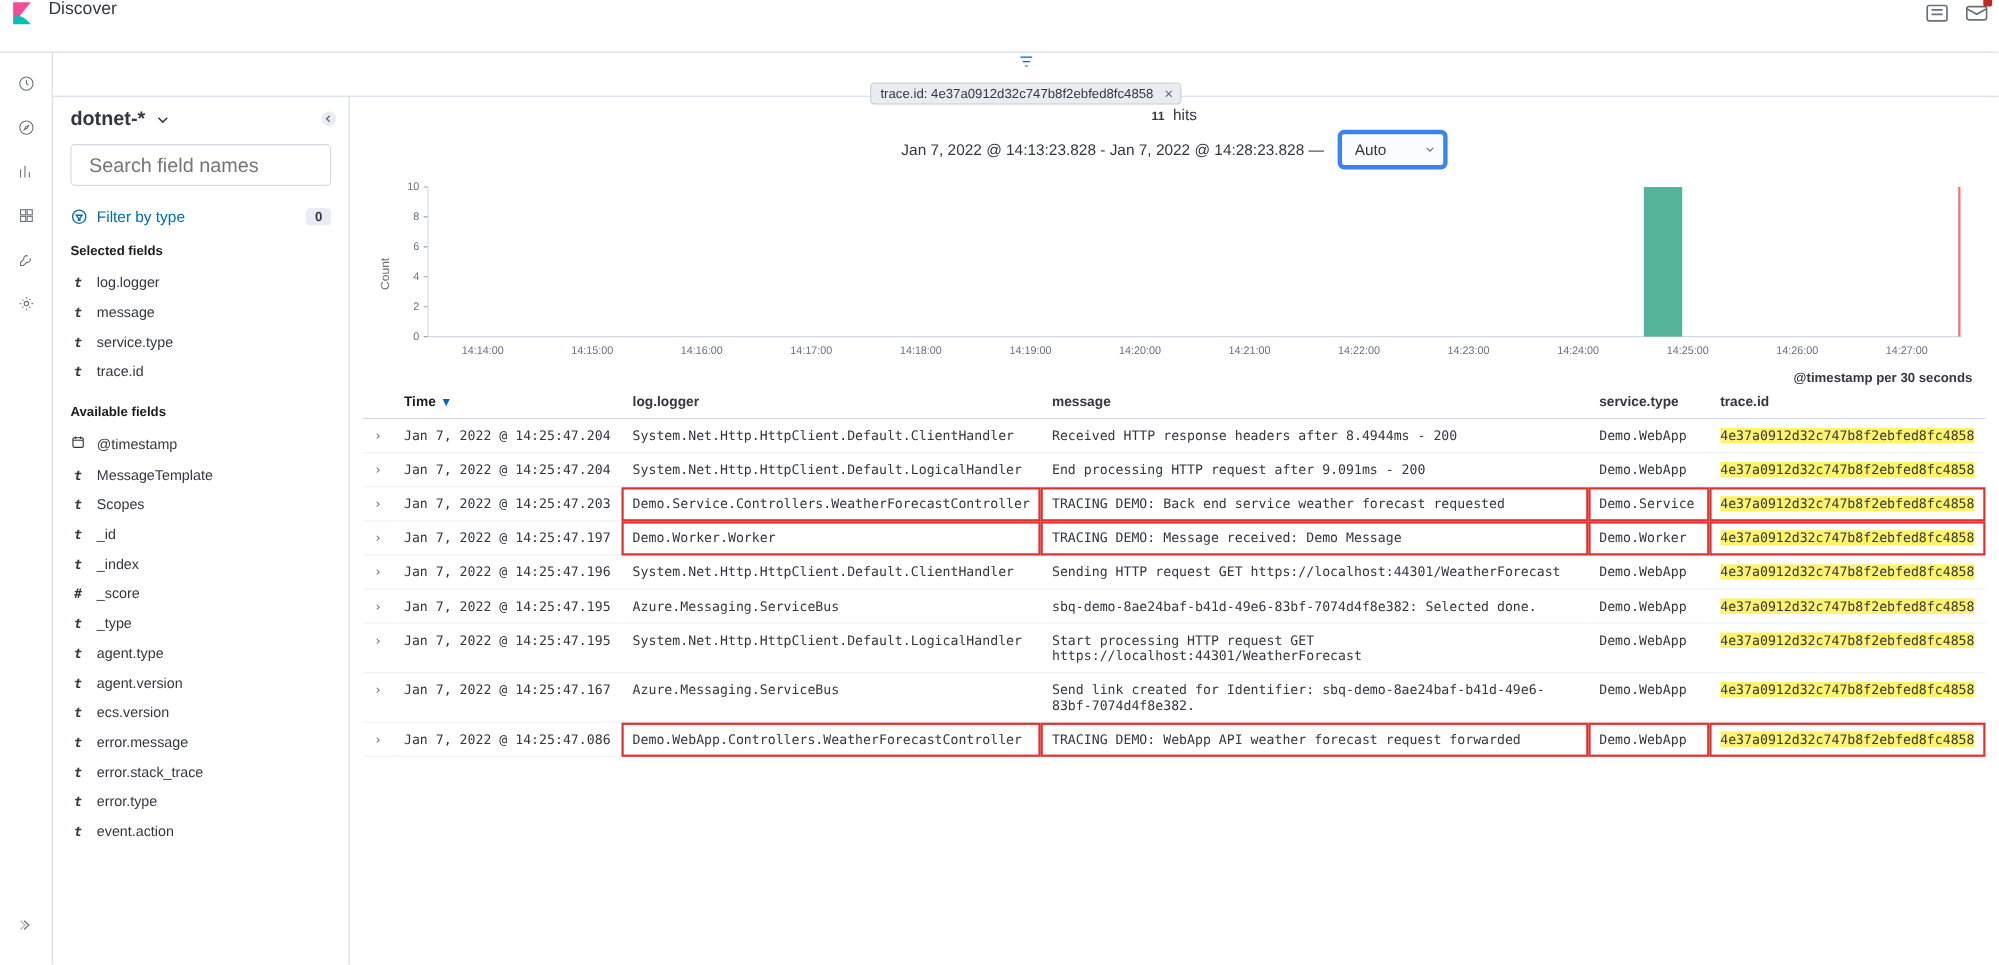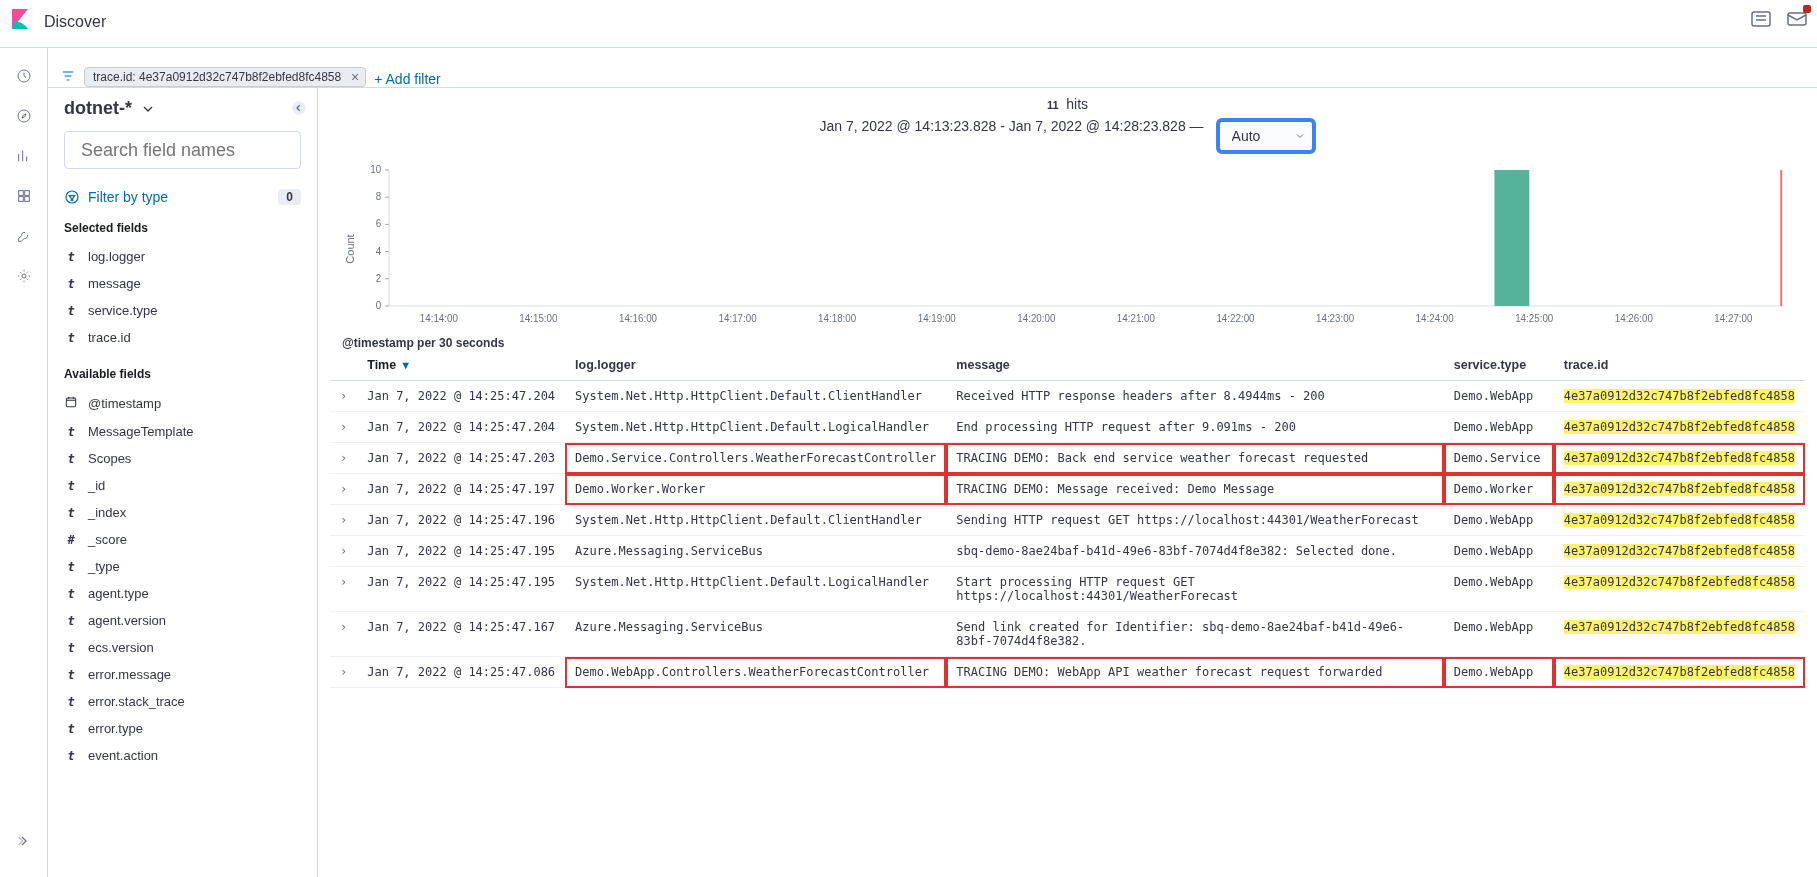--- a/index.html
+++ b/index.html
@@ -1,33 +1,33 @@
 <!DOCTYPE html>
 <html><head>
 <meta charset="utf-8">
 <style>
 * { box-sizing: border-box; margin: 0; padding: 0; }
 body { font-family: -apple-system, BlinkMacSystemFont, 'Segoe UI', Helvetica, Arial, sans-serif; font-size: 14px; color: #343741; background: #fff; overflow: hidden; }
 
-.top-bar { height: 48px; border-bottom: 1px solid #d3dae6; display: flex; align-items: flex-end; padding: 16px 8px; position: relative; }
+.top-bar { height: 48px; border-bottom: 1px solid #d3dae6; display: flex; align-items: flex-start; padding: 0 8px; position: relative; }
 .logo { width: 24px; height: 24px; display: flex; align-items: center; justify-content: center; margin-right: 12px; }
 .page-title { font-size: 16px; font-weight: 400; color: #343741; }
 .top-right { margin-left: auto; display: flex; gap: 12px; align-items: center; }
 .top-icon { width: 24px; height: 24px; display: flex; align-items: center; justify-content: center; cursor: pointer; color: #69707d; }
 .mail-badge { position: relative; }
 .mail-badge::after { content: ""; position: absolute; top: -2px; right: -2px; width: 8px; height: 8px; background: #bd271e; border-radius: 2px; }
 
 .layout { display: flex; height: calc(100vh - 48px); }
 
 .left-nav { width: 48px; border-right: 1px solid #d3dae6; display: flex; flex-direction: column; align-items: center; padding-top: 12px; position: relative; }
 .nav-icon { width: 32px; height: 32px; display: flex; align-items: center; justify-content: center; margin-bottom: 8px; color: #69707d; cursor: pointer; border-radius: 4px; }
 .nav-icon svg { width: 16px; height: 16px; }
 .nav-collapse { position: absolute; bottom: 12px; }
 
-.filter-bar { height: 40px; border-bottom: 1px solid #d3dae6; display: flex; align-items: flex-end; padding: 0 12px; gap: 8px; }
+.filter-bar { height: 40px; border-bottom: 1px solid #d3dae6; display: flex; align-items: center; padding: 0 12px; gap: 8px; flex-direction: column; }
 .filter-settings { color: #006bb4; cursor: pointer; }
 .filter-settings svg { width: 16px; height: 16px; }
 .filter-pill { background: #e9edf3; border: 1px solid #c9cbcd; border-radius: 4px; padding: 2px 24px 2px 8px; font-size: 12px; color: #343741; position: relative; cursor: pointer; }
 .filter-pill-close { position: absolute; right: 6px; top: 50%; transform: translateY(-50%); cursor: pointer; font-size: 14px; color: #69707d; }
 .add-filter { color: #006bb4; font-size: 14px; cursor: pointer; }
 
 .side-panel { width: 270px; border-right: 1px solid #d3dae6; padding: 10px 16px; overflow-y: auto; position: relative; }
 .index-row { display: flex; align-items: center; gap: 8px; font-size: 18px; font-weight: 700; margin-bottom: 12px; }
 .index-row svg { width: 16px; height: 16px; }
 .collapse-toggle { position: absolute; right: 10px; top: 12px; color: #98a2b3; cursor: pointer; }
@@ -45,31 +45,31 @@
 .field-list { list-style: none; margin-bottom: 16px; }
 .field-item { display: flex; align-items: center; gap: 10px; padding: 6px 0; font-size: 13px; color: #343741; cursor: pointer; }
 .field-type { width: 14px; text-align: center; font-family: monospace; font-size: 12px; font-style: italic; font-weight: 600; color: #343741; }
 .field-type.num::before { content: "#"; font-style: normal; }
 
 .main-area { flex: 1; display: flex; flex-direction: column; overflow: hidden; background: #fff; }
 .content-inner { flex: 1; overflow-y: auto; }
 
 .hits-head { text-align: center; padding-top: 8px; }
 .hits-head .count { font-weight: 700; font-size: 11px; }
-.range-row { display: flex; justify-content: center; gap: 12px; padding: 6px 0 10px; font-size: 14px; }
+.range-row { display: flex; justify-content: center; align-items: center; gap: 12px; padding: 6px 0 10px; font-size: 14px; }
 .range-text { color: #343741; }
 .interval-dd { width: 100px; height: 36px; border: 4px solid #3b82f6; border-radius: 6px; padding: 0 28px 0 12px; background: #fbfcfd; appearance: none; font-size: 14px; color: #343741; }
 .interval-wrap { position: relative; }
 .interval-wrap svg { position: absolute; right: 10px; top: 50%; transform: translateY(-50%); width: 12px; height: 12px; pointer-events: none; color: #69707d; }
 
 .chart-block { padding: 0 24px; position: relative; }
 .chart-svg { width: 100%; height: 170px; display: block; }
 .axis-text { font-size: 10px; fill: #69707d; }
 .y-label { font-size: 11px; fill: #69707d; }
-.x-caption { text-align: left; font-size: 12px; font-weight: 700; color: #343741; margin-top: 2px; }
+.x-caption { text-align: right; font-size: 12px; font-weight: 700; color: #343741; margin-top: 2px; }
 
 .hits-table { width: 100%; border-collapse: collapse; font-size: 12.5px; }
 .hits-table th { text-align: left; font-weight: 700; padding: 8px 10px; border-bottom: 1px solid #d3dae6; cursor: pointer; }
 .hits-table td { padding: 8px 10px; vertical-align: top; font-family: 'Menlo', 'Consolas', monospace; font-size: 12px; border-bottom: 1px solid #eef0f4; }
 .hits-table td.expand-cell { width: 26px; text-align: center; color: #69707d; cursor: pointer; font-size: 12px; }
 .hits-table tr.hl td.col-logger,
 .hits-table tr.hl td.col-message,
 .hits-table tr.hl td.col-service,
 .hits-table tr.hl td.col-trace { outline: 2px solid #e03030; outline-offset: -2px; }
 .hits-table th.active { color: #1a1c21; }

